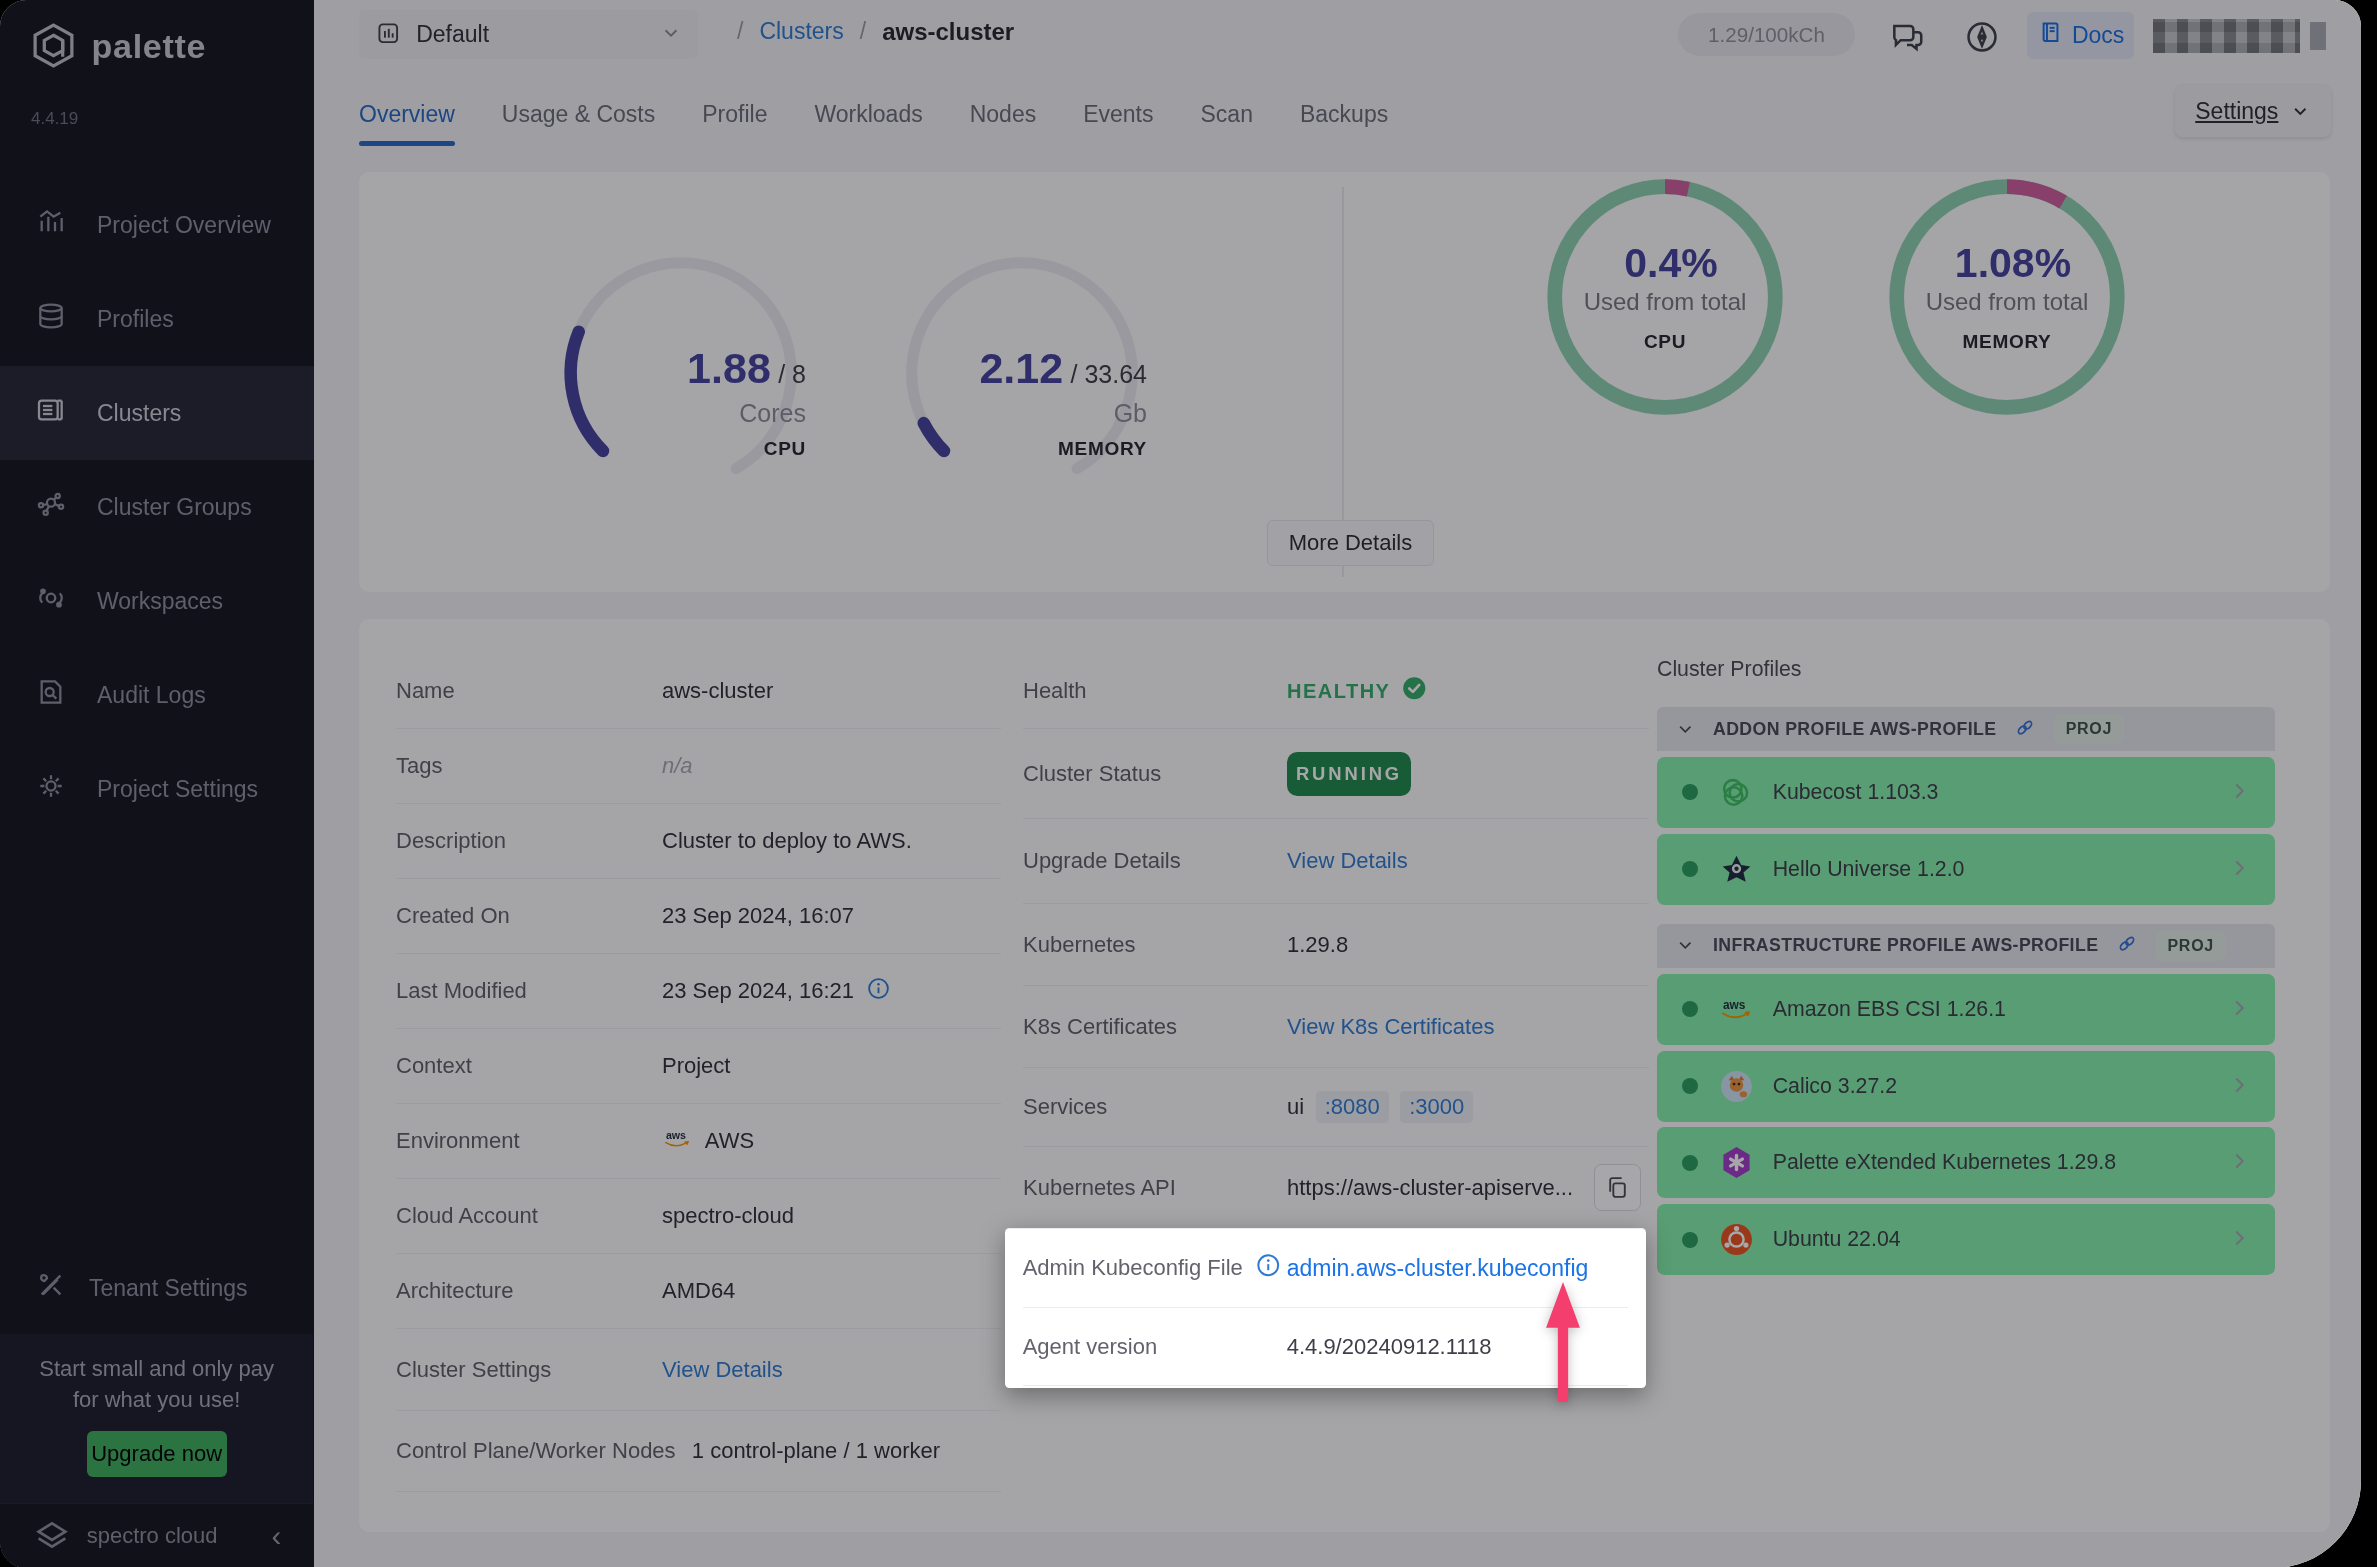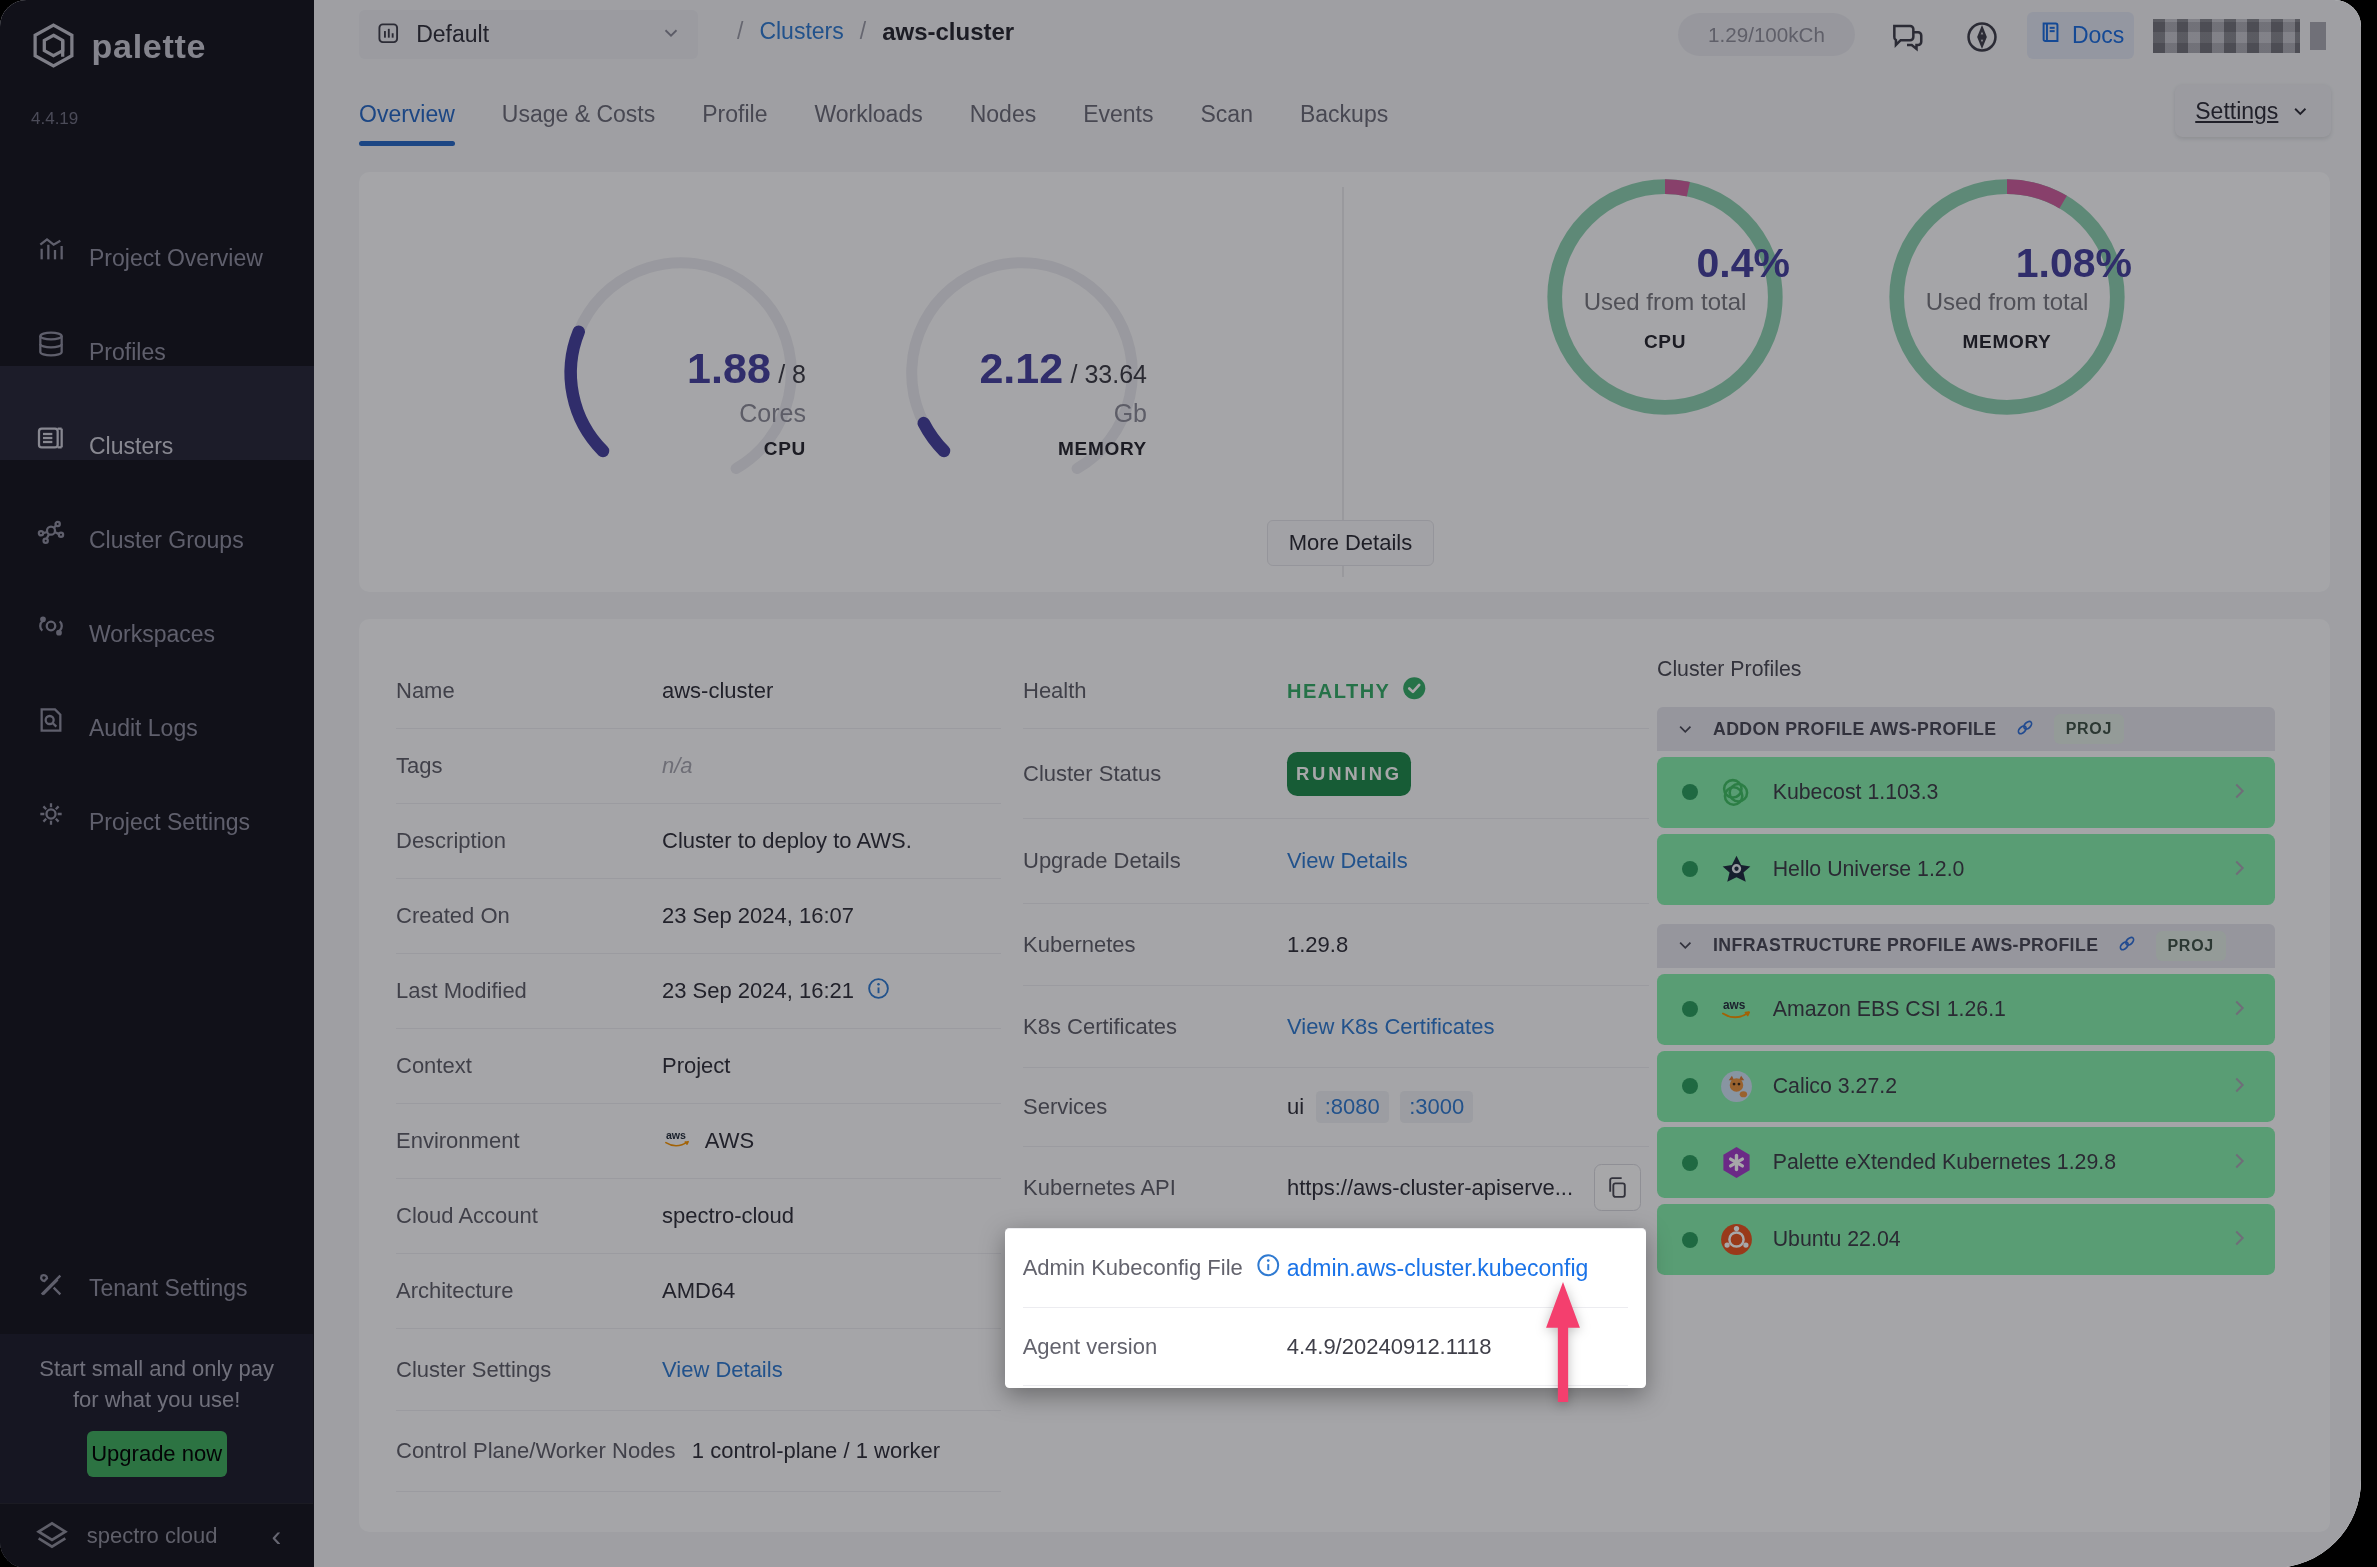--- a/index.html
+++ b/index.html
@@ -8,21 +8,21 @@
   .screen { position:relative; width:2377px; height:1568px; background:#000; overflow:hidden; }
   .window { position:absolute; left:0; top:0; right:16px; bottom:0;
             border-radius:26.5px 26.5px 88px 26.5px; overflow:hidden; background:#f2f3f6; }
 
   
   .sidebar { position:absolute; left:0; top:0; bottom:0; width:314px; background:#15151f; z-index:2; }
   .brand { position:absolute; left:29.4px; top:20.6px; display:flex; align-items:center; gap:13.2px; }
   .brand-name { font-size:34px; font-weight:600; color:#c9c9d4; letter-spacing:0.7px; }
   .app-version { position:absolute; left:31px; top:109px; font-size:17px; color:#6f6f80; }
   .nav { position:absolute; left:0; top:178px; right:0; }
-  .nav-item { display:flex; align-items:flex-end; gap:22px; height:94px; padding-left:35px;
+  .nav-item { display:flex; align-items:center; gap:30px; height:94px; padding-left:35px;
               color:#8f8fa0; font-size:23px; cursor:pointer; }
   .nav-item.active { background:#262637; color:#cfcfda; }
   .nav-item svg { flex:0 0 auto; }
   .tenant { position:absolute; left:0; right:0; top:1260px; display:flex; align-items:center; gap:22px;
             height:56px; padding-left:35px; color:#8f8fa0; font-size:23px; cursor:pointer; }
   .promo { position:absolute; left:0; right:0.7px; bottom:65px; height:169px; background:#1d1d2c;
            display:flex; flex-direction:column; align-items:center; padding-top:19px; }
   .promo-line { font-size:22px; color:#a9a9b8; line-height:31px; }
   .upgrade-btn { margin-top:16px; width:140px; height:46px; border-radius:6px; background:#3fae5f;
                  color:#000000; font-size:22px; font-weight:500; border:none; cursor:pointer; }
@@ -73,21 +73,21 @@
   .gauge { position:absolute; width:250px; height:250px; }
   .gauge svg, .donut svg { position:absolute; inset:0; }
   .gauge-text { position:absolute; inset:0; text-align:right; }
   .g-value-row { position:absolute; top:96px; left:0; right:0; font-size:0; }
   .g-value { font-size:43px; font-weight:700; color:#45419e; }
   .g-total { font-size:25px; color:#3c3c46; margin-left:7.4px; }
   .g-unit  { position:absolute; top:151px; left:0; right:0; font-size:25px; color:#8b8b98; }
   .g-caption { position:absolute; top:190px; left:0; right:0; font-size:19px; font-weight:700;
                color:#26262f; letter-spacing:0.7px; }
   .donut { position:absolute; width:250px; height:250px; }
-  .d-pct { position:absolute; top:68px; left:12px; right:0; text-align:right; font-size:41px; font-weight:700; color:#45419e; }
+  .d-pct { position:absolute; top:68px; left:12px; right:0; text-align:center; font-size:41px; font-weight:700; color:#45419e; }
   .d-sub { position:absolute; top:116px; left:0; right:0; text-align:center; font-size:24px; color:#77777f; }
   .d-caption { position:absolute; top:159px; left:0; right:0; text-align:center; font-size:19px;
                font-weight:700; color:#26262f; letter-spacing:0.7px; }
   .more-details { position:absolute; left:908px; top:348px; width:167px; height:46px; background:#f7f7fa;
                   border:0.7px solid #e3e3e9; border-radius:5.9px; font-size:22px; color:#2b2b35;
                   display:flex; align-items:center; justify-content:center; cursor:pointer; }
 
   
   .details-card { position:absolute; left:45px; top:619px; width:1971px; height:913px; background:#fcfcfd;
                   border-radius:10.3px; }

